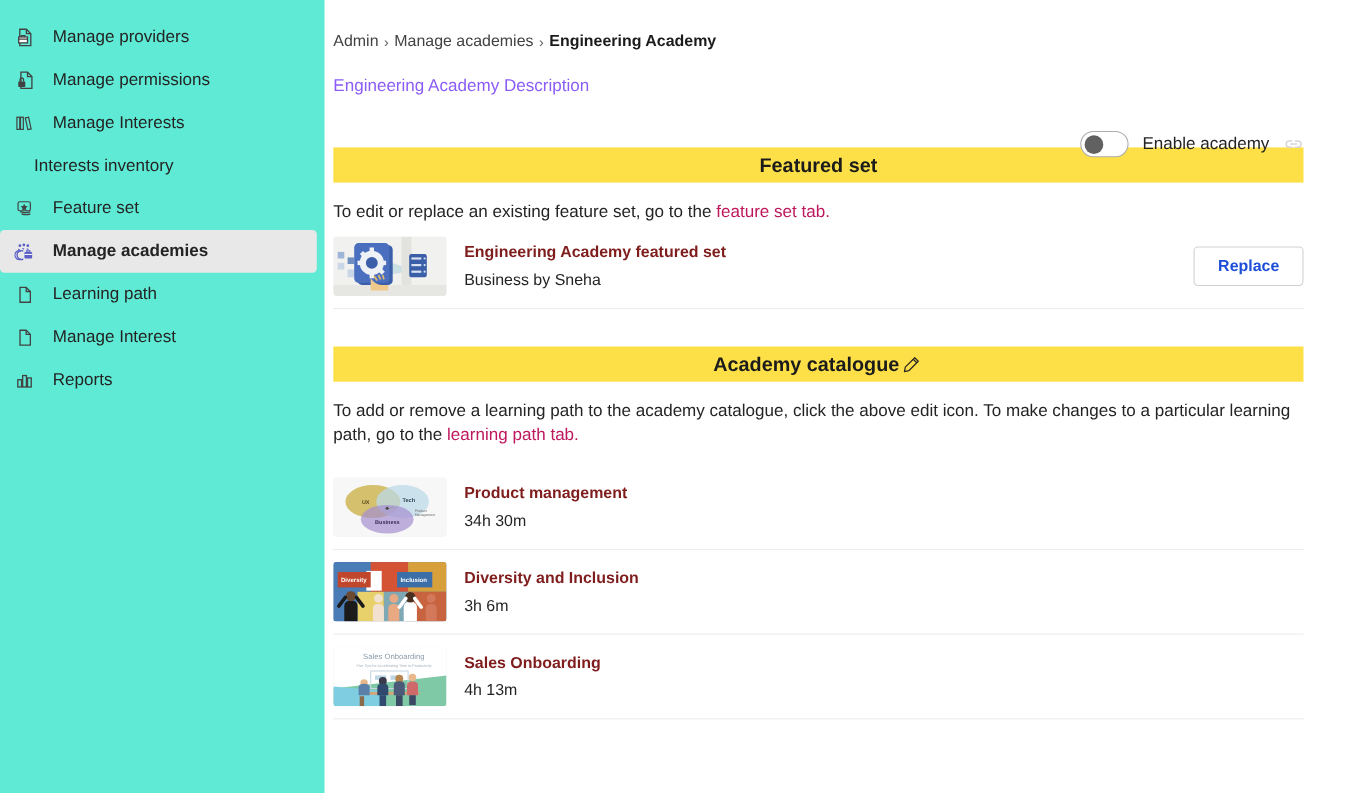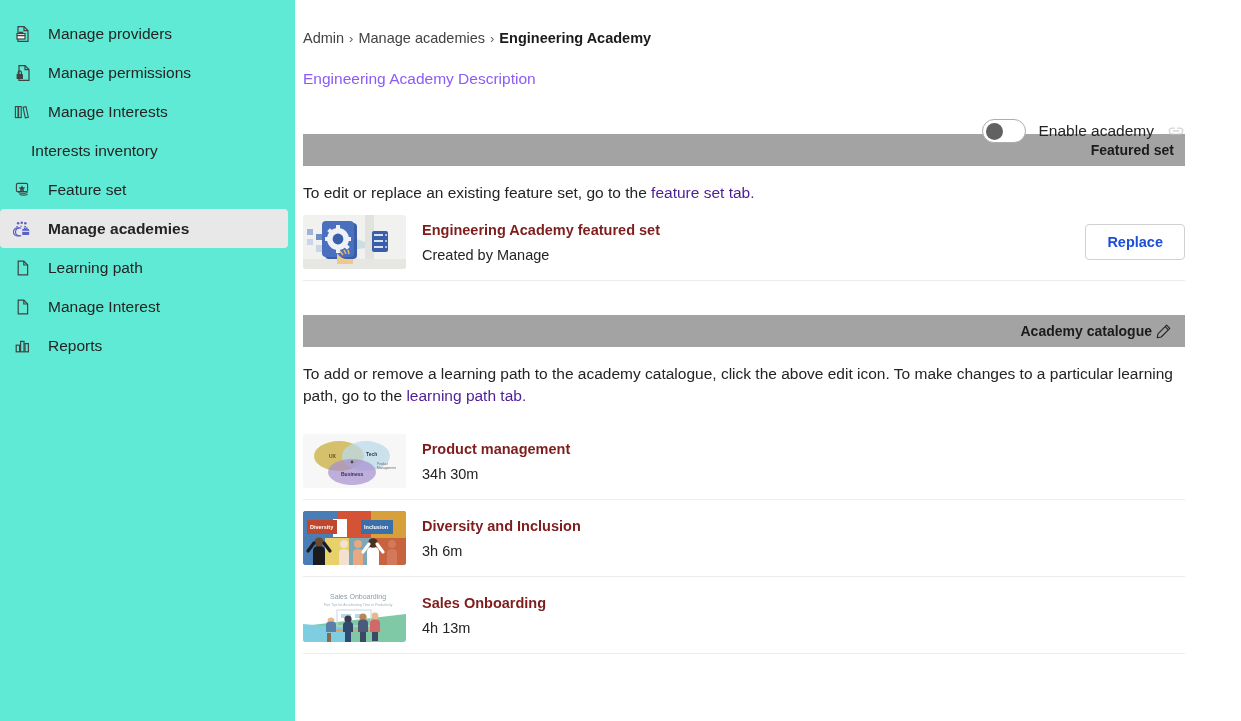--- a/index.html
+++ b/index.html
@@ -63,35 +63,35 @@
     width: 17px; height: 17px; border-radius: 50%;
     background: #616161;
   }
   .toggle-label { font-size: 15.5px; color: #242424; }
   .link-ico { width: 18px; height: 18px; display:flex; align-items:center; justify-content:center; }
 
   .section {
     margin-left: 8px; margin-right: 56px;
   }
   .section-head {
-    background: #a3a3a3;
+    background: #fde047;
     height: 32px;
-    display: flex; align-items: center; justify-content: flex-end;
+    display: flex; align-items: center; justify-content: center;
     padding: 0 11px 0 11px;
-    font-size: 14px; font-weight: 700; color: #1b1b1b;
+    font-size: 18px; font-weight: 700; color: #1b1b1b;
   }
   .edit-btn {
     width: 22px; height: 22px; display:flex; align-items:center; justify-content:center;
     cursor: pointer; background: none; border: none;
   }
   .section-note {
     font-size: 15.5px; color: #242424; line-height: 22px;
     margin-top: 16px;
   }
-  .lnk { color: #4c1d95; cursor: pointer; }
+  .lnk { color: #be185d; cursor: pointer; }
 
   .list-row {
     display: flex; align-items: center;
     border-bottom: 1px solid #ededed;
     padding: 11px 0;
     min-height: 76px;
   }
   .thumb {
     width: 103px; height: 54px; flex: 0 0 103px;
     border-radius: 3px; overflow: hidden; position: relative;
@@ -283,21 +283,21 @@
               <circle cx="83" cy="20" r="1"></circle>
                 <circle cx="83" cy="26" r="1"></circle>
                 <circle cx="83" cy="32" r="1"></circle>
             </g>
             <path d="M34 38 q4 6 10 6 l6 0 l0 5 l-16 0 z" fill="#eec98a"></path>
             <path d="M37 36 l3 4 M41 35 l2 4 M45 35 l1 4" stroke="#e0b86f" stroke-width="1.6"></path>
           </svg>
         </div>
         <div class="row-text">
           <div class="row-title">Engineering Academy featured set</div>
-          <div class="row-sub">Created by Manage</div>
+          <div class="row-sub">Business by Sneha</div>
         </div>
         <button class="replace-btn">Replace</button>
       </div>
     </section>
 
     <section class="section" id="catalogue-section">
       <div class="section-head">
         <span>Academy catalogue</span>
         <button class="edit-btn">
           <svg width="17" height="17" viewBox="0 0 17 17" fill="none" stroke="#242424" stroke-width="1.1" stroke-linejoin="round">

